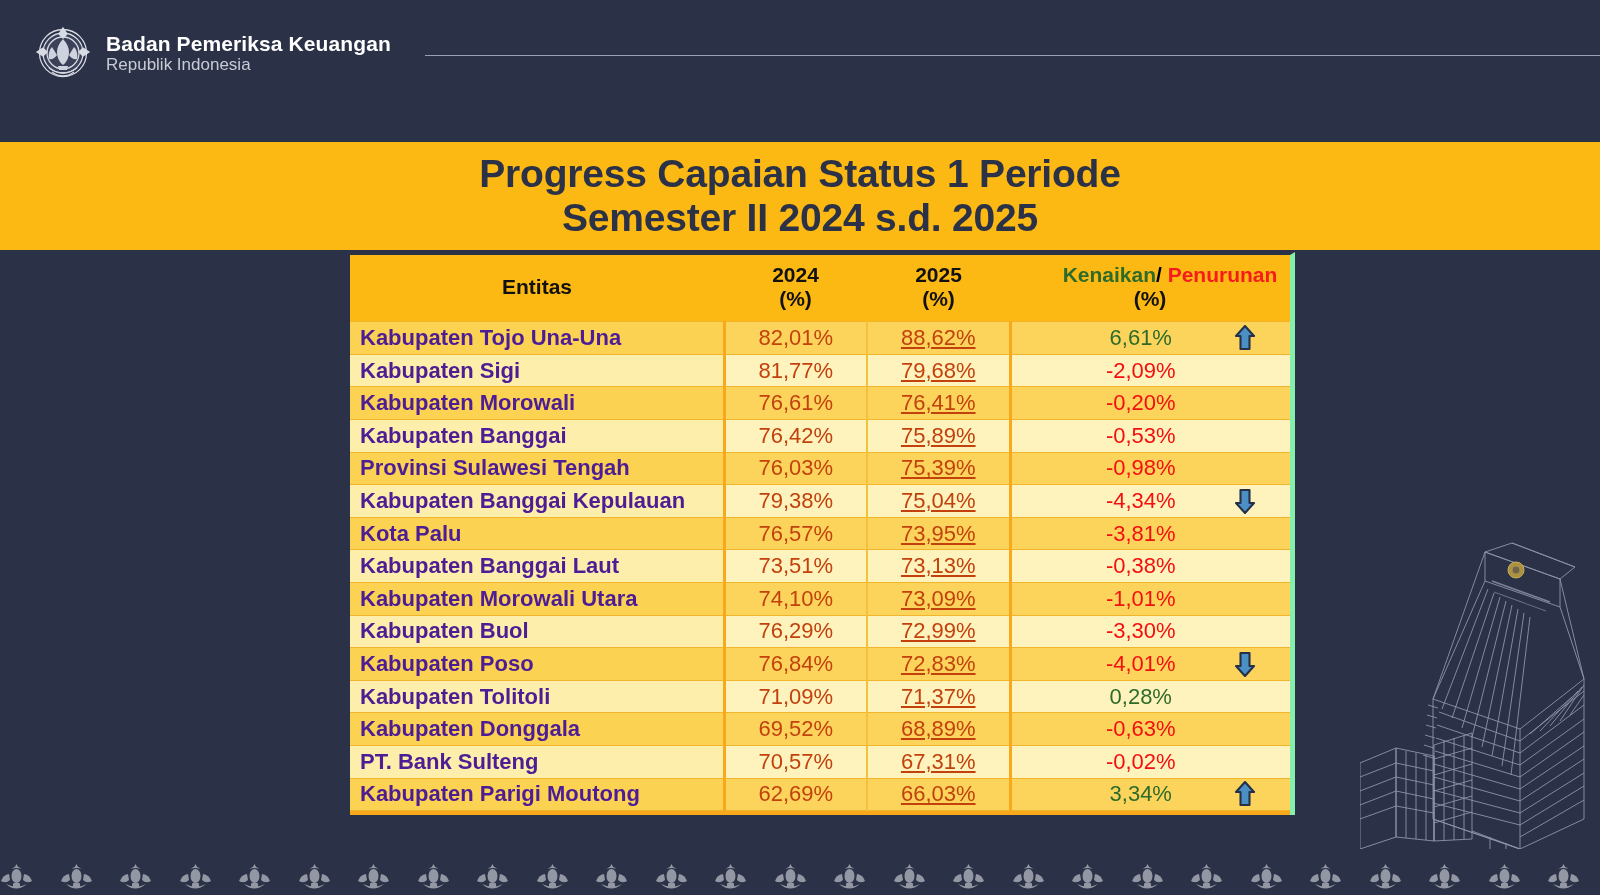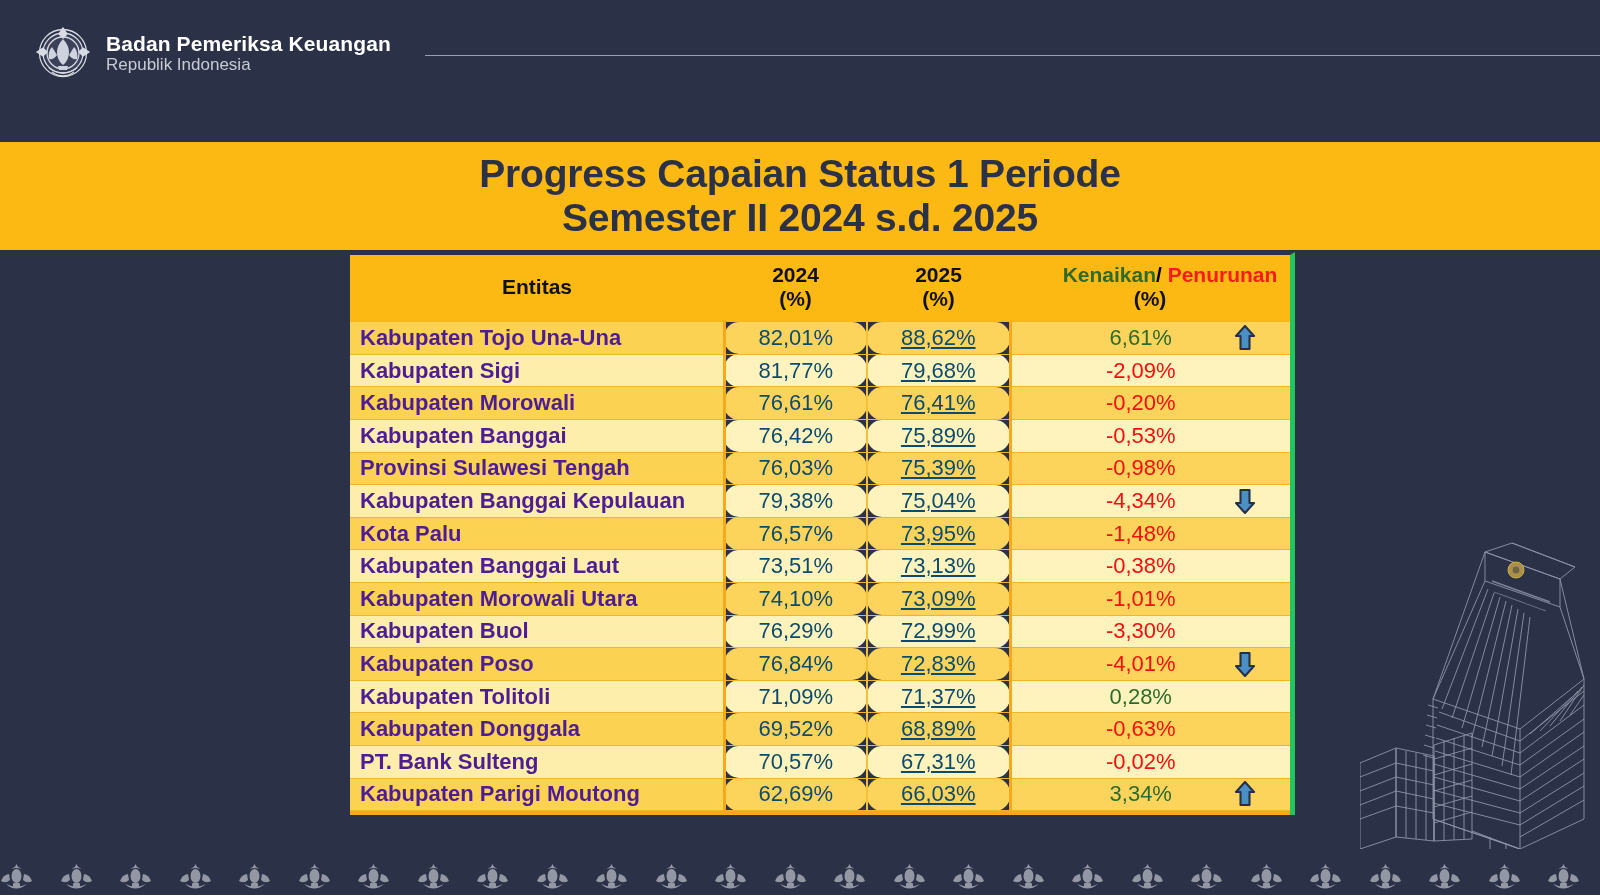--- a/index.html
+++ b/index.html
@@ -109,21 +109,21 @@
   }
 
   
   .table-wrap {
     position: absolute;
     left: 345px;
     top: 252px;
     width: 950px;
     z-index: 6;
     border-left: 5px solid #2b3146;
-    border-right: 5px solid #22c55e;
+    border-right: 5px solid #86efac;
     border-top: 3px solid #2b3146;
   }
   table.grid {
     border-collapse: collapse;
     width: 940px;
     table-layout: fixed;
   }
   table.grid col.c-ent { width: 374px; }
   table.grid col.c-y   { width: 143px; }
   table.grid col.c-d   { width: 280px; }
@@ -158,24 +158,23 @@
   }
   tbody td.ent {
     font-weight: bold;
     color: #4c1d95;
     text-align: left;
     border-right: 3px solid #f7a81b;
     font-size: 22px;
   }
   tbody td.num {
     text-align: center;
-    color: #0c4a6e;
+    color: #c2410c;
     font-weight: normal;
     border-right: 2px solid #f6c13a;
-    border-radius: 15px;
   }
   tbody td.num.second { border-right: 3px solid #f7a81b; text-decoration: underline; }
   tbody td.delta {
     text-align: center;
     font-weight: normal;
     position: relative;
     padding-right: 4px;
   }
   tbody td.delta .dval {
     display: inline-block;
@@ -360,21 +359,21 @@
           <td class="num">79,38%</td>
           <td class="num second">75,04%</td>
           <td class="delta"><span class="dval neg">-4,34%</span><span class="arrow"><svg viewBox="0 0 22 26" width="22" height="26">
                 <path d="M11 25 L20 15 L15.5 15 L15.5 2 L6.5 2 L6.5 15 L2 15 Z" fill="#4a90c4" stroke="#25304a" stroke-width="2.1" stroke-linejoin="round"></path>
               </svg></span></td>
         </tr>
         <tr class="odd">
           <td class="ent"> Kota Palu</td>
           <td class="num">76,57%</td>
           <td class="num second">73,95%</td>
-          <td class="delta"><span class="dval neg">-1,48%</span></td>
+          <td class="delta"><span class="dval neg">-3,81%</span></td>
         </tr>
         <tr class="even">
           <td class="ent">Kabupaten Banggai Laut</td>
           <td class="num">73,51%</td>
           <td class="num second">73,13%</td>
           <td class="delta"><span class="dval neg">-0,38%</span></td>
         </tr>
         <tr class="odd">
           <td class="ent">Kabupaten Morowali Utara</td>
           <td class="num">74,10%</td>

